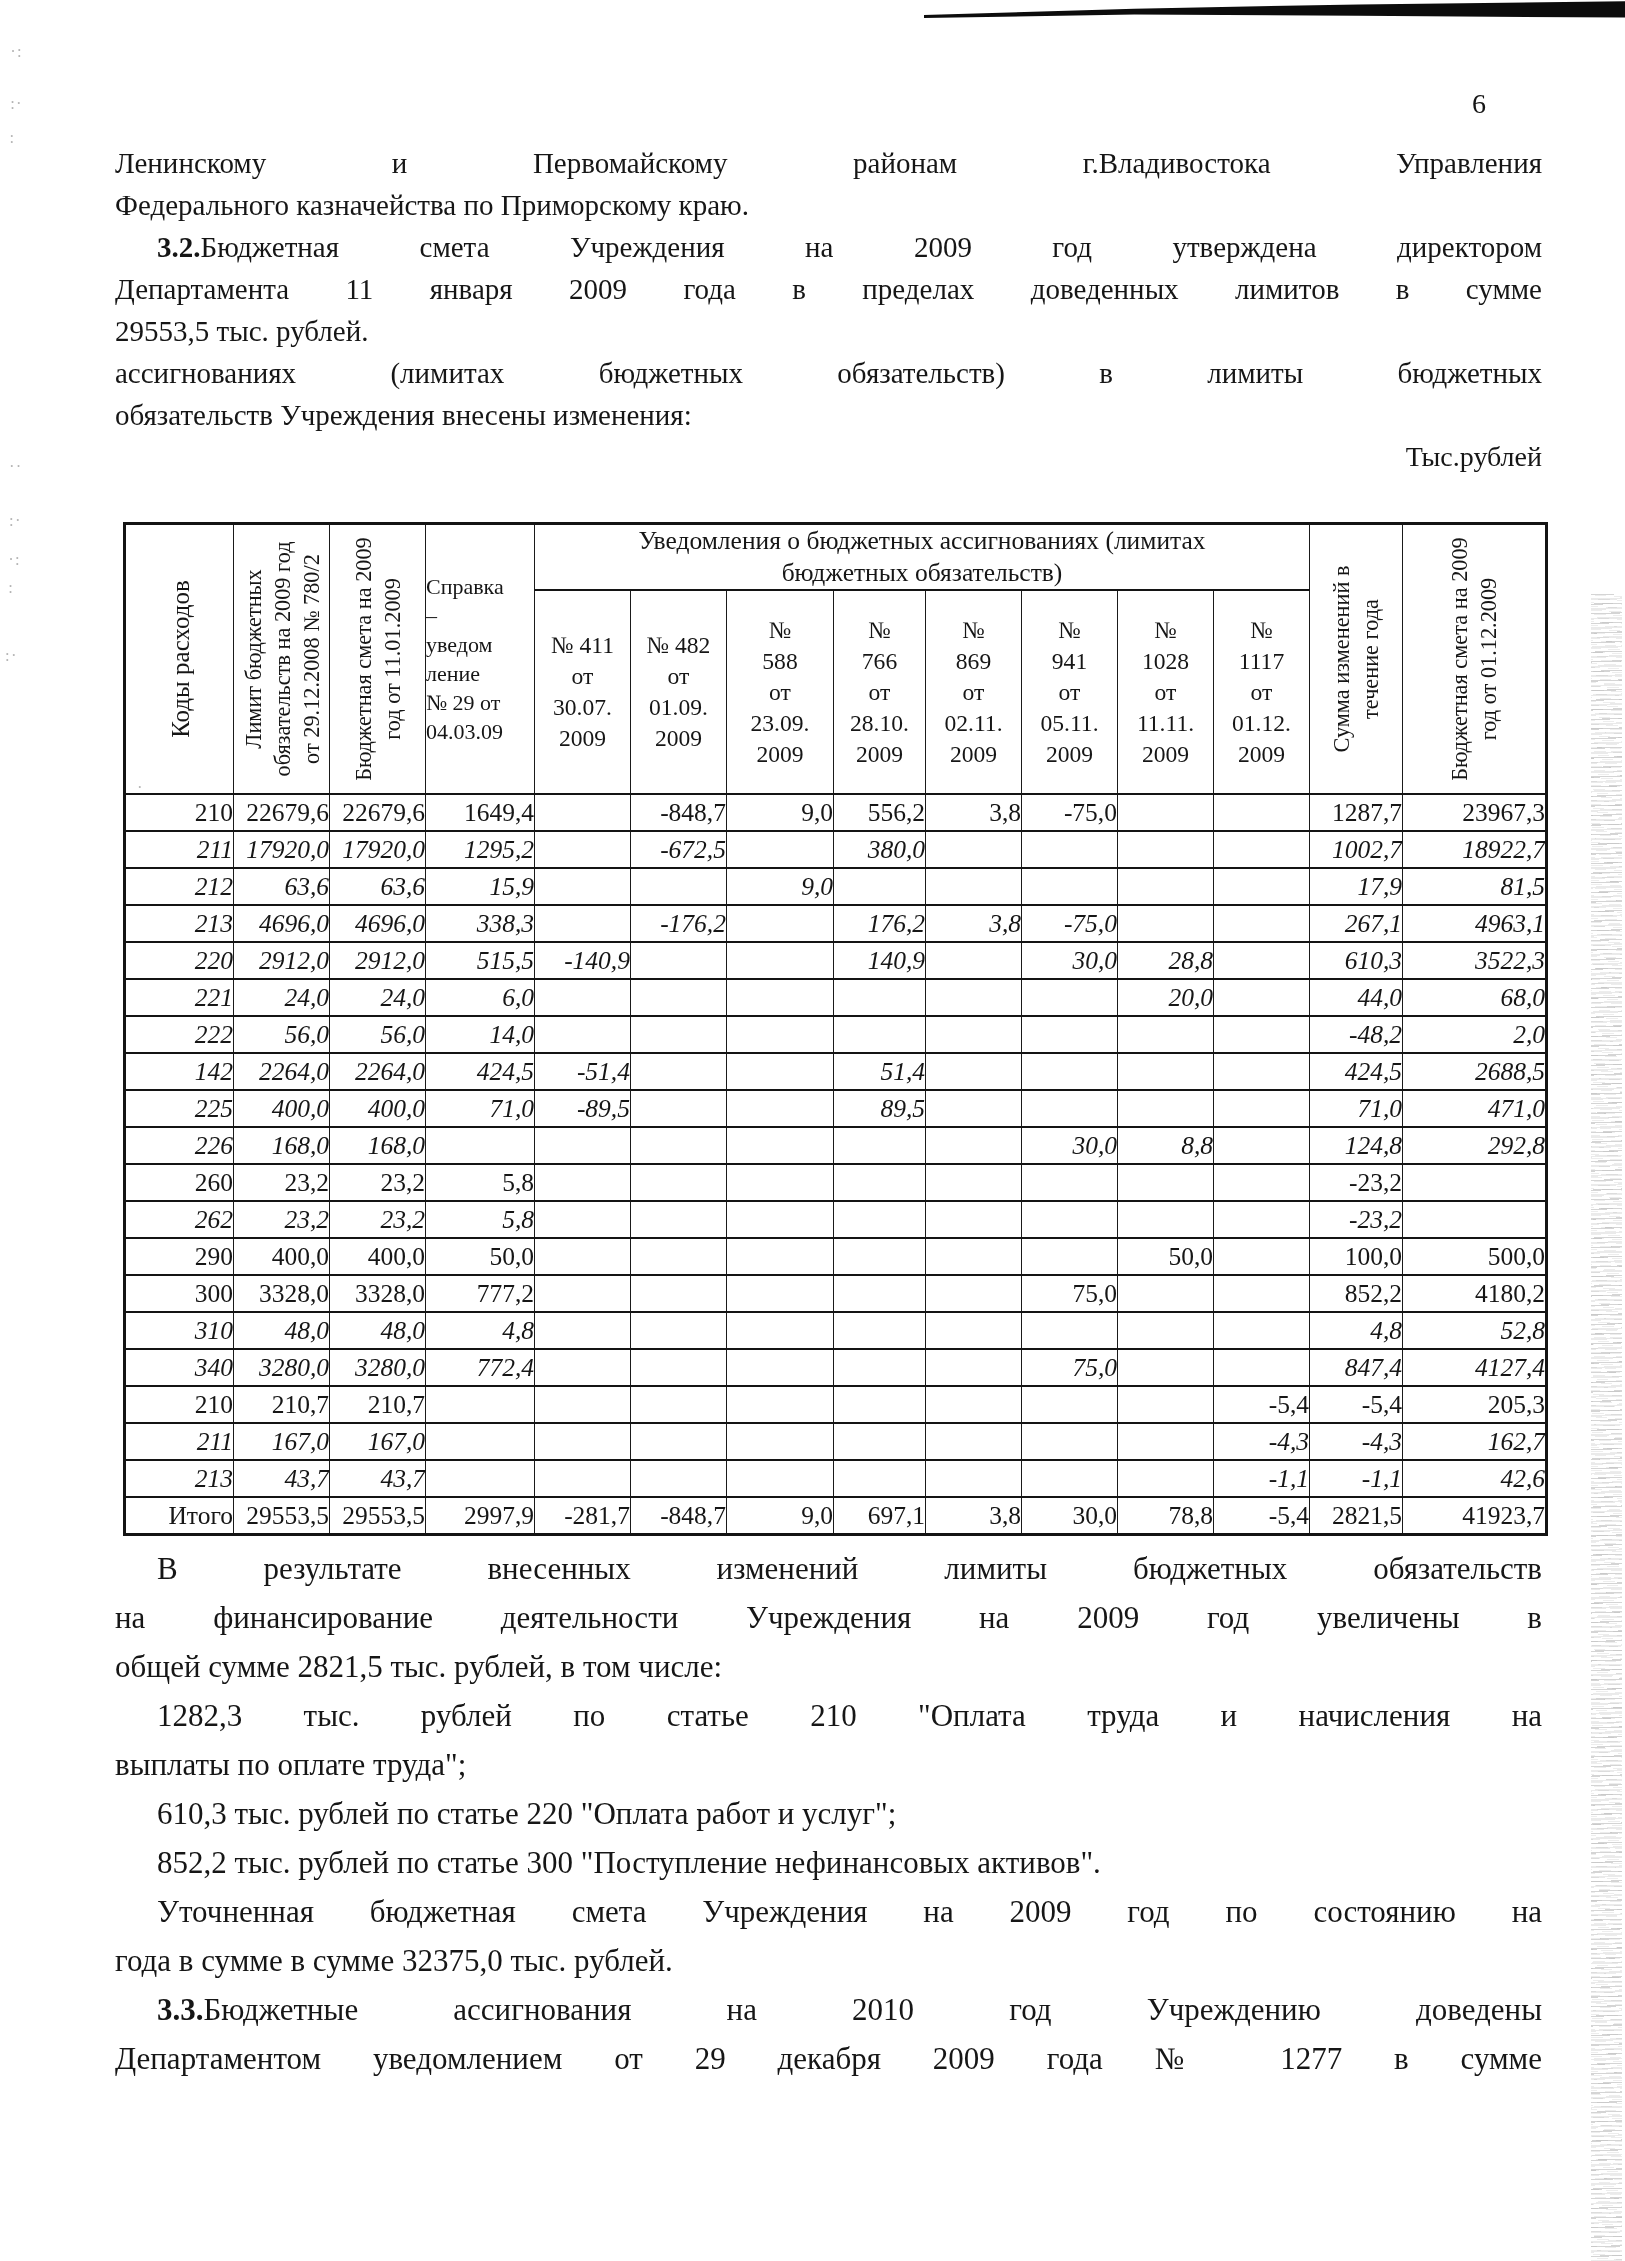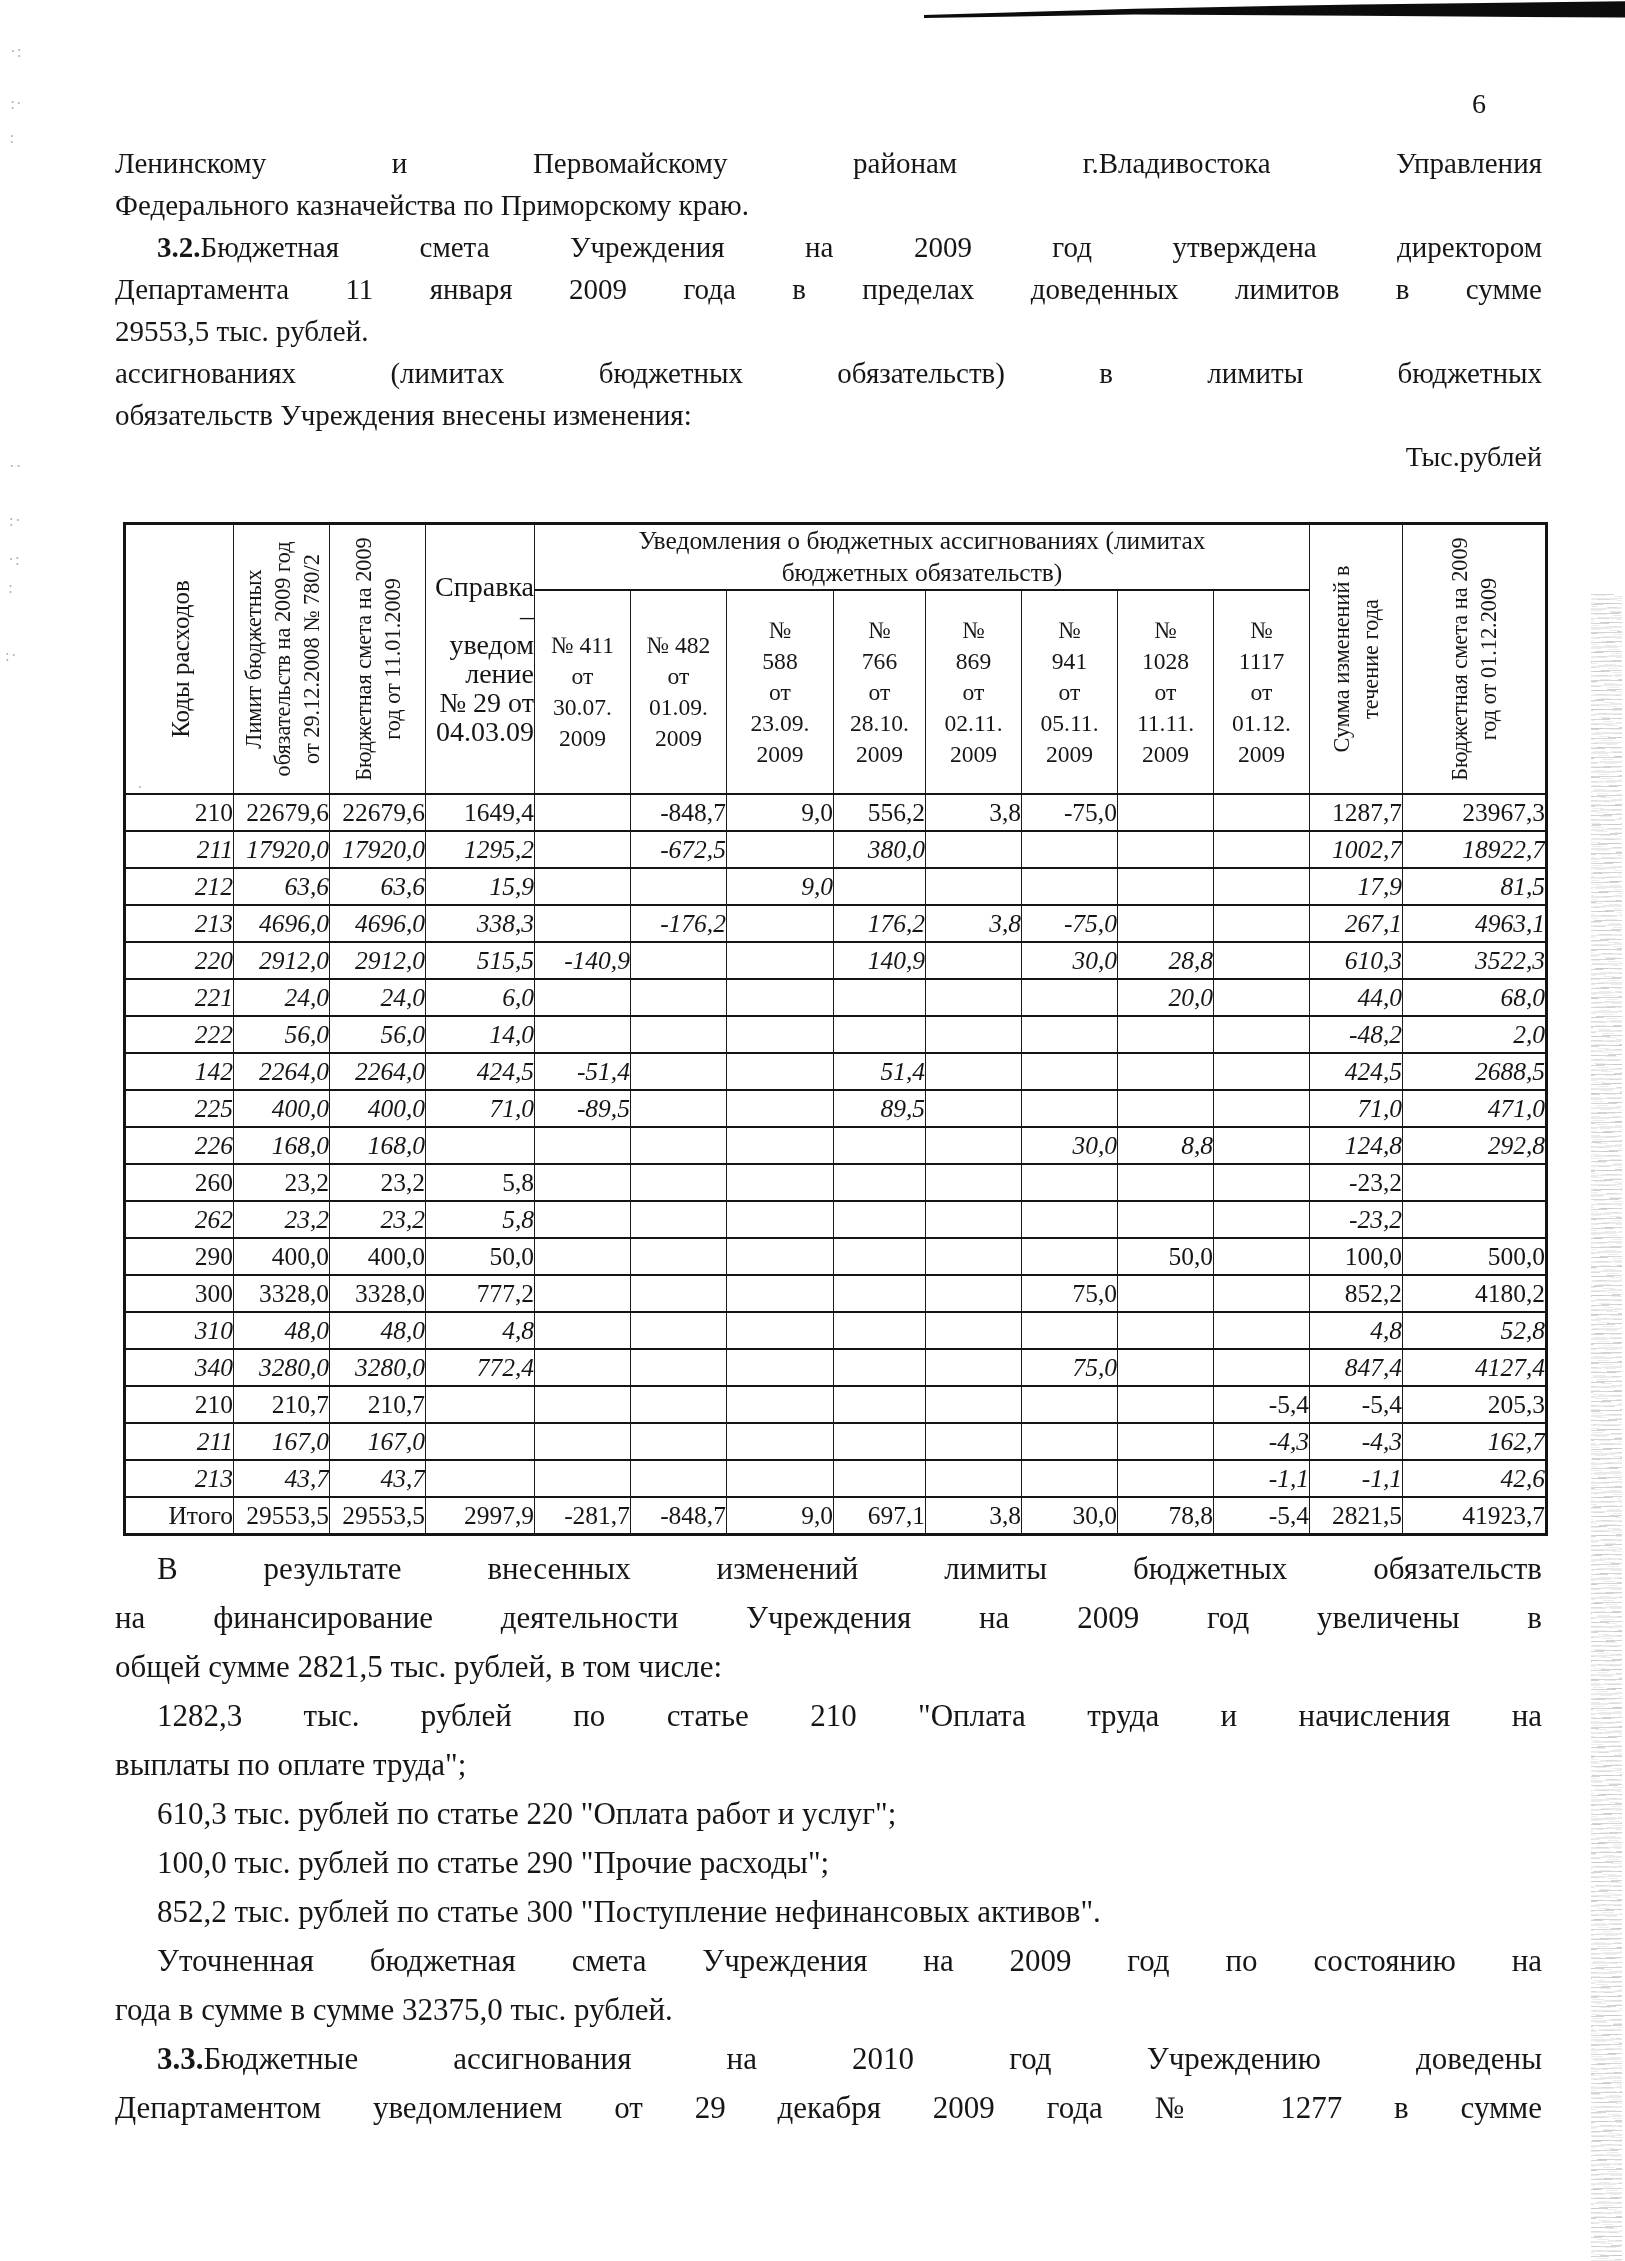--- a/index.html
+++ b/index.html
@@ -37,21 +37,21 @@
   }
   #doc-table th, #doc-table td{
     border-left:1.9px solid #1a1a1a; border-right:1.9px solid #1a1a1a;
     border-top:2.6px solid #141414; border-bottom:2.6px solid #141414;
     padding:0; font-weight:normal; overflow:visible;
   }
   .hr1 th{height:54px;}
   .hr2 th{height:202px;}
   th.group{font-size:25.5px; line-height:32px; vertical-align:middle;}
   th.notice{vertical-align:middle; text-align:center; font-size:23.6px; line-height:31px;}
-  th.spravka{vertical-align:middle; text-align:right; font-size:28px; line-height:29px;}
+  th.spravka{vertical-align:middle; text-align:left; font-size:22px; line-height:29px;}
   .vwrap{position:relative; width:100%; height:100%;}
   .vtext{
     position:absolute; left:50%; top:50%; width:255px;
     transform:translate(-50%,-50%) rotate(-90deg);
     text-align:center; font-size:22.3px; line-height:29px;
   }
   .vtext.f40{font-size:25px;}
   #table-body td{height:35px; font-size:25.5px;}
   td.c-num{text-align:right; padding-right:7.7px;}
   td.c-code{text-align:right;}
@@ -542,21 +542,20 @@
       </tbody>
   </table>
 
   <div id="bottom-block">
       <div class="tline jf ind">В результате внесенных изменений лимиты бюджетных обязательств</div>
       <div class="tline jf">на финансирование деятельности Учреждения на 2009 год увеличены в</div>
       <div class="tline ">общей сумме 2821,5 тыс. рублей, в том числе:</div>
       <div class="tline jf ind">1282,3 тыс. рублей по статье 210 "Оплата труда и начисления на</div>
       <div class="tline ">выплаты по оплате труда";</div>
       <div class="tline ind">610,3 тыс. рублей по статье 220 "Оплата работ и услуг";</div>
-      <div class="tline ind">100,0 тыс. рублей по статье 290 "Прочие расходы";</div>
       <div class="tline ind">852,2 тыс. рублей по статье 300 "Поступление нефинансовых активов".</div>
       <div class="tline jf ind">Уточненная бюджетная смета Учреждения на 2009 год по состоянию на</div>
       <div class="tline ">года в сумме в сумме 32375,0 тыс. рублей.</div>
       <div class="tline jf ind"><b>3.3.</b>Бюджетные ассигнования на 2010 год Учреждению доведены</div>
       <div class="tline jf">Департаментом уведомлением от 29 декабря 2009 года № 1277 в сумме</div>
     </div>
 
 </div>
 
 

